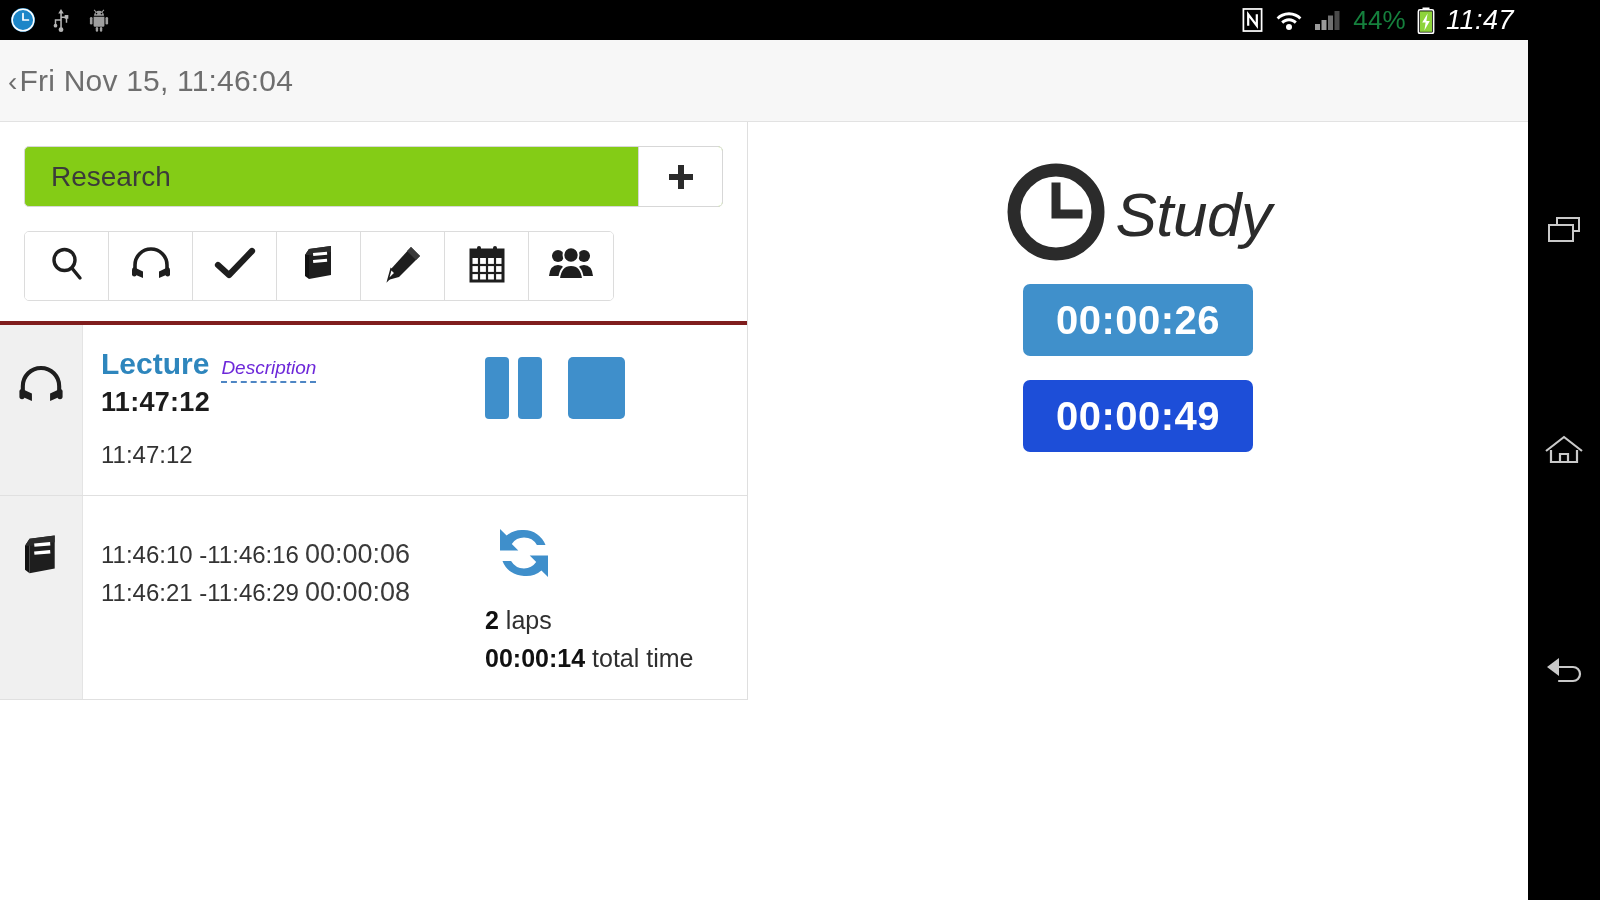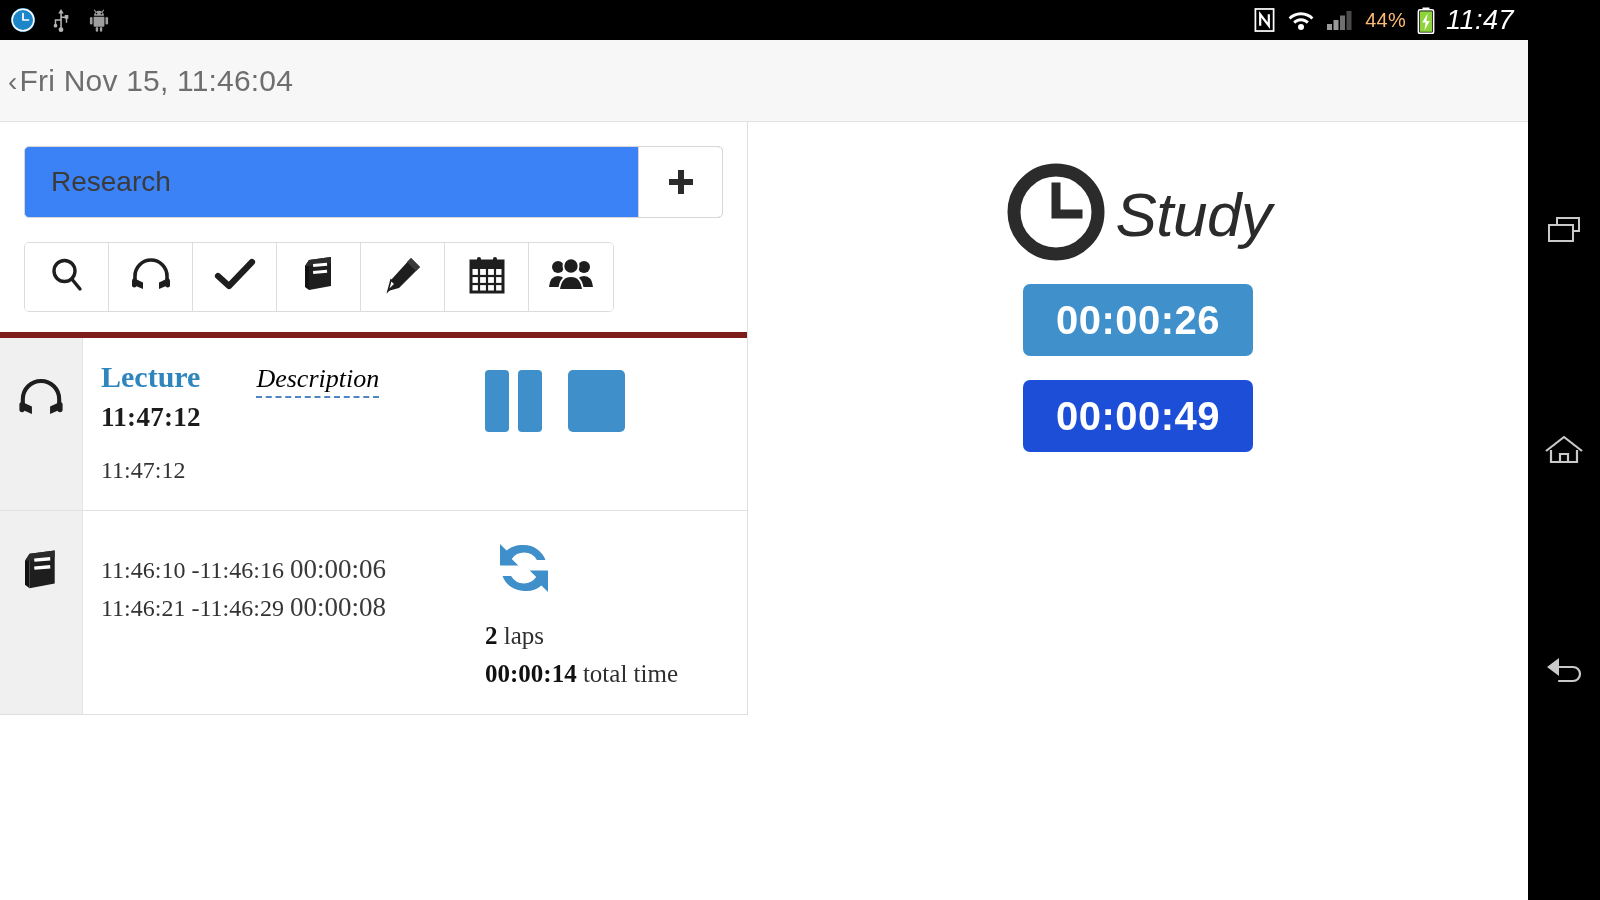--- a/index.html
+++ b/index.html
@@ -15,21 +15,21 @@
   
   .statusbar {
     position: absolute; left: 0; top: 0;
     width: 1528px; height: 40px;
     background: #000000;
     display: flex; align-items: center;
   }
   .sb-left { display: flex; align-items: center; gap: 14px; padding-left: 10px; }
   .sb-right { margin-left: auto; display: flex; align-items: center; gap: 11px; padding-right: 14px; }
   .sb-icon { display: flex; align-items: center; justify-content: center; }
-  .sb-battpct { color: #fdba74; font-size: 20px; font-weight: 400; letter-spacing: .2px; }
+  .sb-battpct { color: #15803d; font-size: 26px; font-weight: 400; letter-spacing: .2px; }
   .sb-clock { color: #ffffff; font-size: 27px; font-weight: 400; letter-spacing: .5px; font-style: italic; }
 
   
   .navbar {
     position: absolute; right: 0; top: 0;
     width: 72px; height: 900px;
     background: #000000;
     display: flex; flex-direction: column; align-items: center;
     justify-content: space-around;
     padding: 120px 0 120px 0;
@@ -66,23 +66,23 @@
     width: 748px;
     border-right: 1px solid #dfdfdf;
     background: #ffffff;
     display: flex; flex-direction: column;
     align-self: flex-start;
   }
 
   .controls { padding: 24px 24px 20px 24px; }
 
   .addrow {
-    display: flex; height: 72px;
+    display: flex; height: 61px;
     border: 1px solid #d7d7d7; border-radius: 5px;
-    background: #3b82f6; overflow: hidden;
+    background: #84cc16; overflow: hidden;
   }
   .addrow input {
     flex: 1; border: none; outline: none;
     font-family: "Liberation Sans", sans-serif;
     font-size: 28px; color: #3b3b3b;
     padding: 0 26px; background: transparent;
   }
   .addrow input::placeholder { color: #4a4a4a; }
   .addbtn {
     width: 84px; border-left: 1px solid #d7d7d7;
@@ -98,38 +98,38 @@
   }
   .typebtn {
     width: 84px; height: 68px;
     display: flex; align-items: center; justify-content: center;
     border-right: 1px solid #dcdcdc;
     background: #ffffff; cursor: pointer;
   }
   .typebtn:last-child { border-right: none; }
 
   
-  .list { border-top: 6px solid #7f1d1d; font-family: Liberation Serif, serif; }
+  .list { border-top: 4px solid #7f1d1d; }
   .entry { display: flex; border-bottom: 1px solid #e0e0e0; background:#fff; }
   .entry-icon {
     width: 83px; min-height: 100%;
     background: #f0f0f0;
     border-right: 1px solid #e4e4e4;
     display: flex; align-items: flex-start; justify-content: center;
     padding-top: 36px;
   }
   .entry-body { flex: 1; display: flex; padding: 22px 18px 22px 18px; }
   .entry-main { flex: 1; min-width: 0; }
   .entry-side { width: 250px; padding-left: 6px; }
 
   .title-line { display: flex; align-items: baseline; gap: 12px; }
   .task-name { color: #2e86bd; font-size: 30px; font-weight: bold; }
   .task-desc-red {
-    color: #000000; font-size: 26px; font-style: italic; font-weight: 500;
-    border-bottom: 2px dashed #4e86c4; padding-bottom: 2px; margin-left: 44px;
+    color: #6d28d9; font-size: 19px; font-style: italic; font-weight: 500;
+    border-bottom: 2px dashed #4e86c4; padding-bottom: 2px;
   }
   .task-desc-grey {
     color: #9b9b9b; font-size: 26px; font-weight: bold;
     border-bottom: 2px dashed #9bb6cf; padding-bottom: 2px;
   }
   .time-main { margin-top: 4px; color: #1c1c1c; font-size: 27px; font-weight: bold; letter-spacing: .3px; }
   .lap-list { margin-top: 18px; }
   .lap-row { color: #333333; font-size: 24px; line-height: 1.38; }
   .lap-row .lap-dur { font-size: 27px; color: #3a3a3a; margin-left: 6px; }
 

